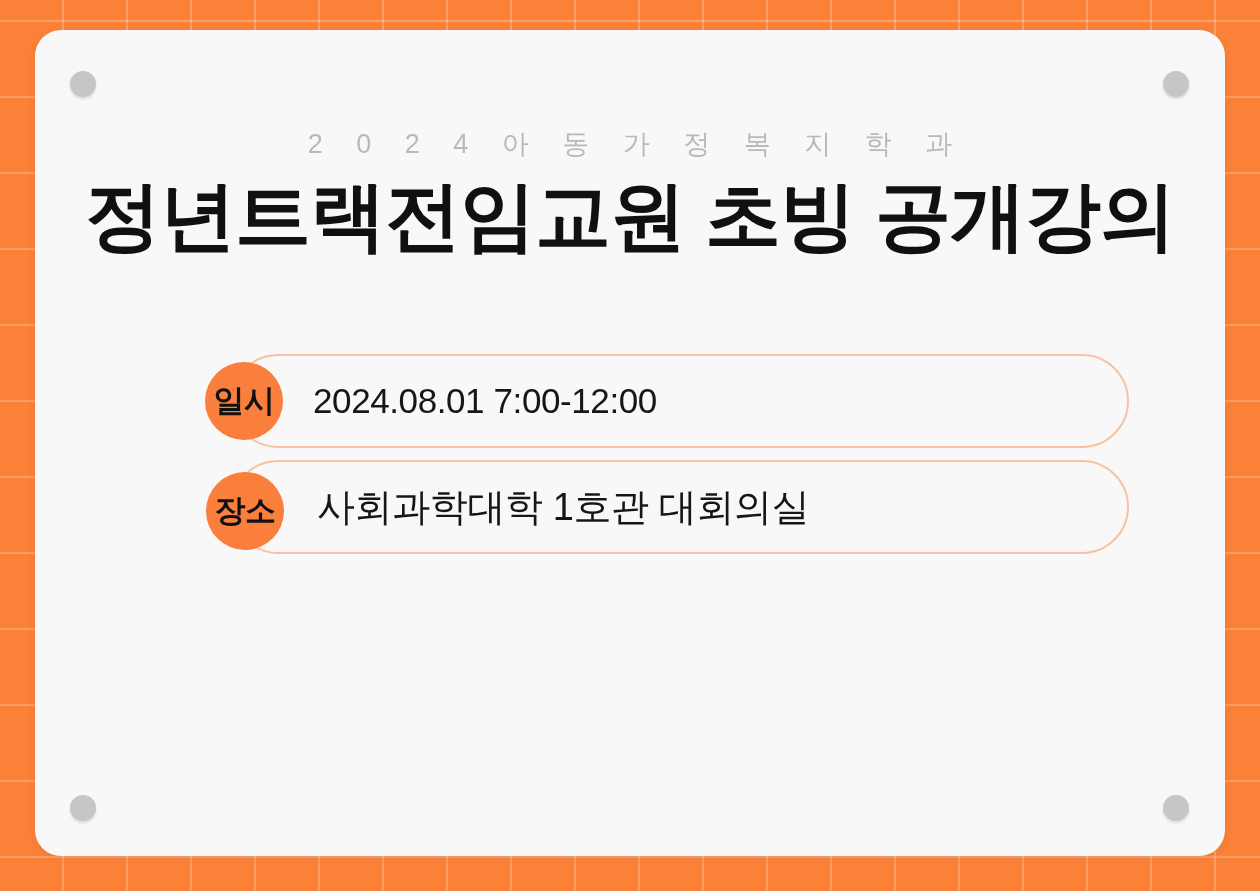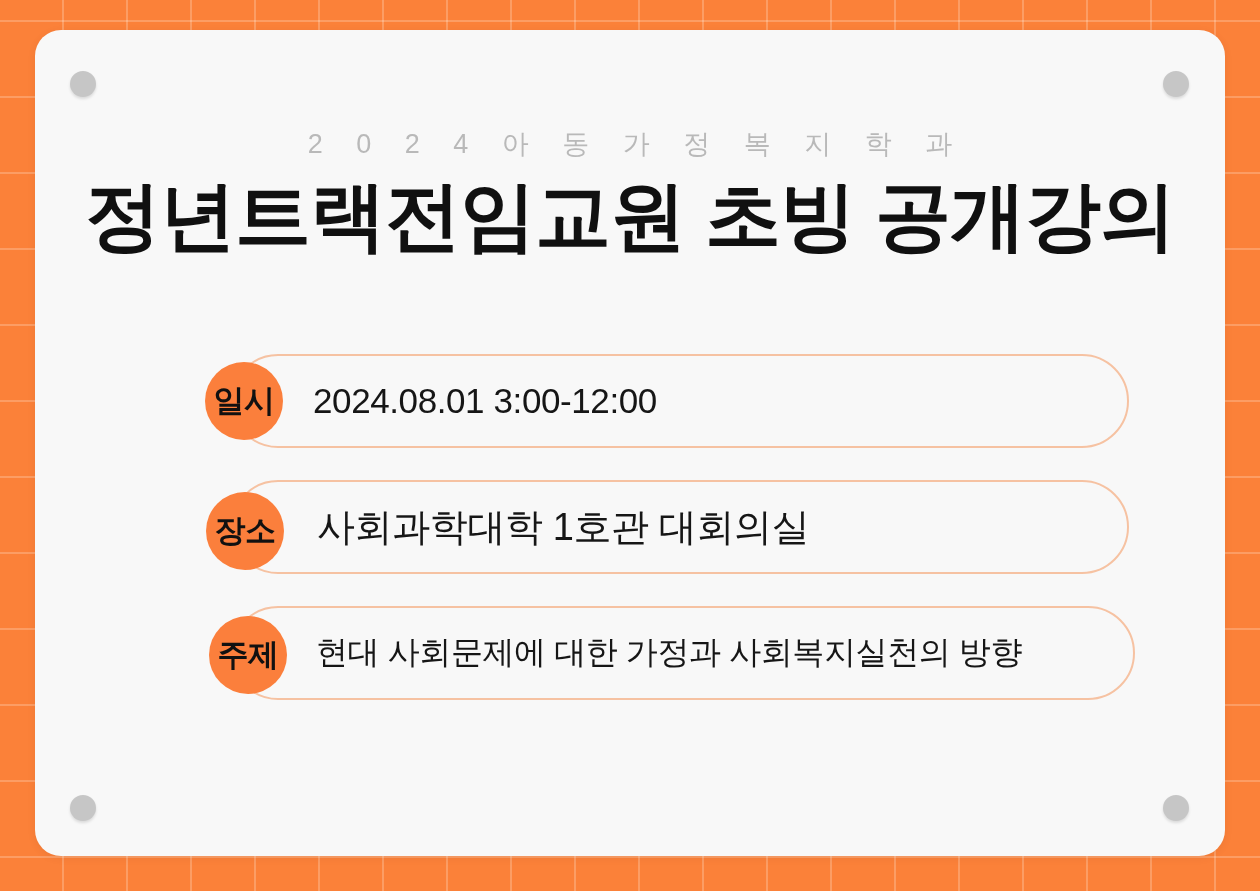--- a/index.html
+++ b/index.html
@@ -88,21 +88,21 @@
   
   .rows {
     position: absolute;
     left: 0;
     top: 324px;
     width: 100%;
   }
   .row {
     position: relative;
     height: 78px;
-    margin-bottom: 48px;
+    margin-bottom: 28px;
     border-radius: 24px;
   }
   .row-pill {
     position: absolute;
     left: 196px;
     top: 0;
     height: 94px;
     border: 2px solid #F6C2A2;
     border-radius: 47px;
     background: transparent;
@@ -162,30 +162,25 @@
 
     <div class="eyebrow">2 0 2 4   아 동 가 정 복 지 학 과</div>
 
     <div class="title">정년트랙전임교원 초빙 공개강의</div>
 
     <div class="rows">
 
       <div class="row r-date">
         <div class="row-pill"></div>
         <div class="row-badge">일시</div>
-        <div class="row-value">2024.08.01 3:00-12:00</div>
+        <div class="row-value">2024.08.01 7:00-12:00</div>
       </div>
 
       <div class="row r-place">
         <div class="row-pill"></div>
         <div class="row-badge">장소</div>
         <div class="row-value">사회과학대학 1호관 대회의실</div>
       </div>
 
-      <div class="row r-topic">
-        <div class="row-pill"></div>
-        <div class="row-badge">주제</div>
-        <div class="row-value">현대 사회문제에 대한 가정과 사회복지실천의 방향</div>
-      </div>
 
     </div>
   </div>
 </div>
 
 </body></html>

